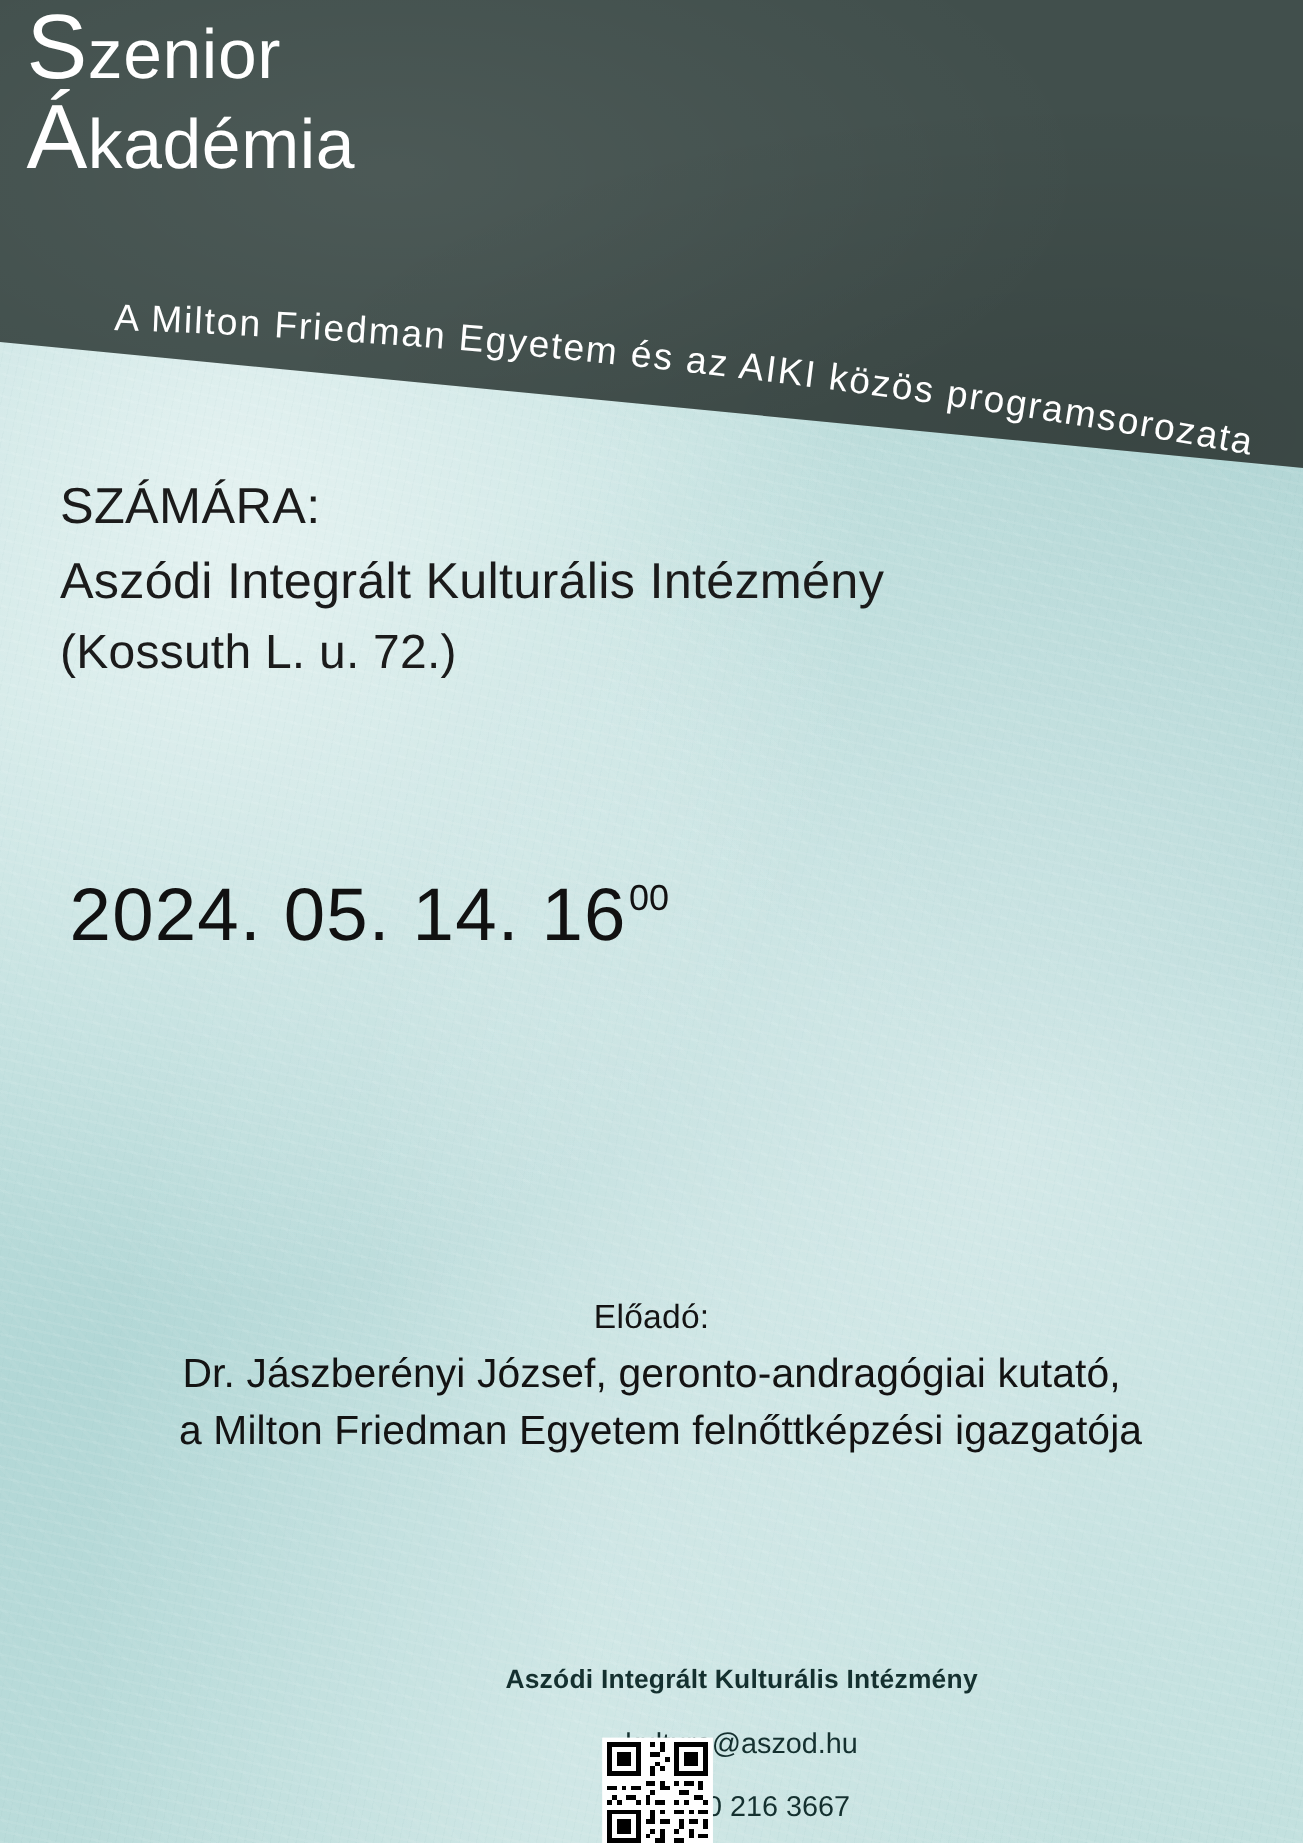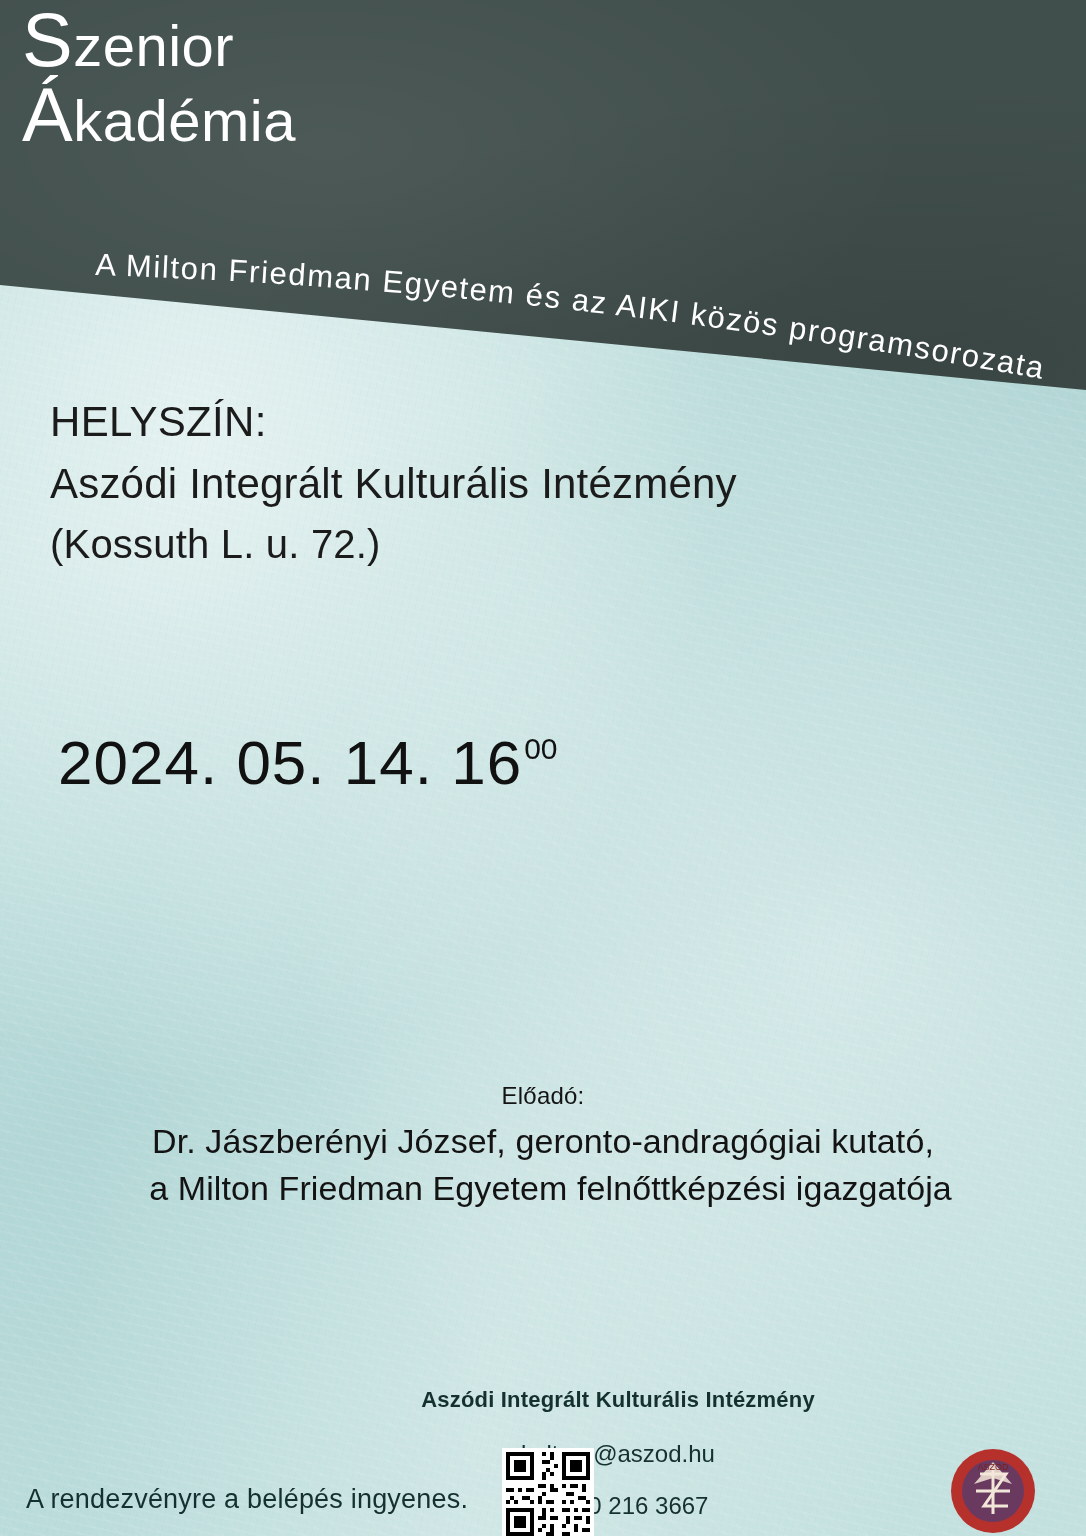--- a/index.html
+++ b/index.html
@@ -180,21 +180,21 @@
   
   .speaker {
     position: absolute;
     left: 0;
     top: 1082px;
     width: 1086px;
     text-align: center;
     color: #131313;
   }
   .speaker-label {
-    font-size: 24px;
+    font-size: 28px;
     font-weight: 400;
     letter-spacing: 0.2px;
   }
   .speaker-name {
     font-size: 34px;
     font-weight: 400;
     margin-top: 12px;
     letter-spacing: 0.1px;
   }
   .speaker-role {
@@ -297,41 +297,40 @@
       </defs>
       <text>
         <textPath href="#arc" startOffset="0">
           <tspan>A Milton Friedman Egyetem és az AIKI közös programsorozata</tspan>
         </textPath>
       </text>
     </svg>
   </div>
 
   <div class="venue">
-    <div class="venue-label">HELYSZÍN:</div>
+    <div class="venue-label">SZÁMÁRA:</div>
     <div class="venue-name">Aszódi Integrált Kulturális Intézmény</div>
     <div class="venue-addr">(Kossuth L. u. 72.)</div>
   </div>
 
   <div class="date-row">
     <span class="date-main">2024. 05. 14. 16</span>
     <span class="date-sup">00</span>
   </div>
 
 
   <div class="speaker">
     <div class="speaker-label">Előadó:</div>
     <div class="speaker-name">Dr. Jászberényi József, geronto-andragógiai kutató,</div>
     <div class="speaker-role">a Milton Friedman Egyetem felnőttképzési igazgatója</div>
   </div>
 
   <div class="footer-org">Aszódi Integrált Kulturális Intézmény</div>
   <div class="footer-mail">kultura@aszod.hu</div>
   <div class="footer-phone">+36 30 216 3667</div>
-  <div class="free-note">A rendezvényre a belépés ingyenes.</div>
 
   <div class="qr">
     <svg width="92" height="92" viewBox="0 0 23 23" xmlns="http://www.w3.org/2000/svg" shape-rendering="crispEdges">
       <rect width="23" height="23" fill="#ffffff"></rect>
       <g fill="#000000">
         <rect x="1" y="1" width="7" height="1"></rect>
         <rect x="1" y="2" width="1" height="5"></rect>
         <rect x="7" y="2" width="1" height="5"></rect>
         <rect x="1" y="7" width="7" height="1"></rect>
         <rect x="3" y="3" width="3" height="3"></rect>
@@ -397,27 +396,14 @@
         <rect x="18" y="17" width="2" height="1"></rect>
         <rect x="21" y="17" width="1" height="2"></rect>
         <rect x="15" y="19" width="1" height="1"></rect>
         <rect x="18" y="19" width="1" height="2"></rect>
         <rect x="20" y="20" width="2" height="1"></rect>
         <rect x="15" y="21" width="2" height="1"></rect>
       </g>
     </svg>
   </div>
 
-  <div class="logo">
-    <svg width="86" height="86" viewBox="0 0 86 86" xmlns="http://www.w3.org/2000/svg">
-      <circle cx="43" cy="43" r="42" fill="#b7312c"></circle>
-      <circle cx="43" cy="43" r="31" fill="#2c3f8c" opacity="0.55"></circle>
-      <g stroke="#f2e6d8" stroke-width="3" fill="none">
-        <path d="M30 26 L56 26 L34 58 L58 58"></path>
-        <path d="M43 20 L43 66"></path>
-        <path d="M26 43 L60 43"></path>
-      </g>
-      <path d="M43 14 L62 36 L43 30 L24 36 Z" fill="#f2e6d8" opacity="0.85"></path>
-      <text x="43" y="22" text-anchor="middle" font-family="Liberation Sans, sans-serif" font-size="9" fill="#7a1f1c">ASZÓD</text>
-    </svg>
-  </div>
 
 </div>
 
 </body></html>

